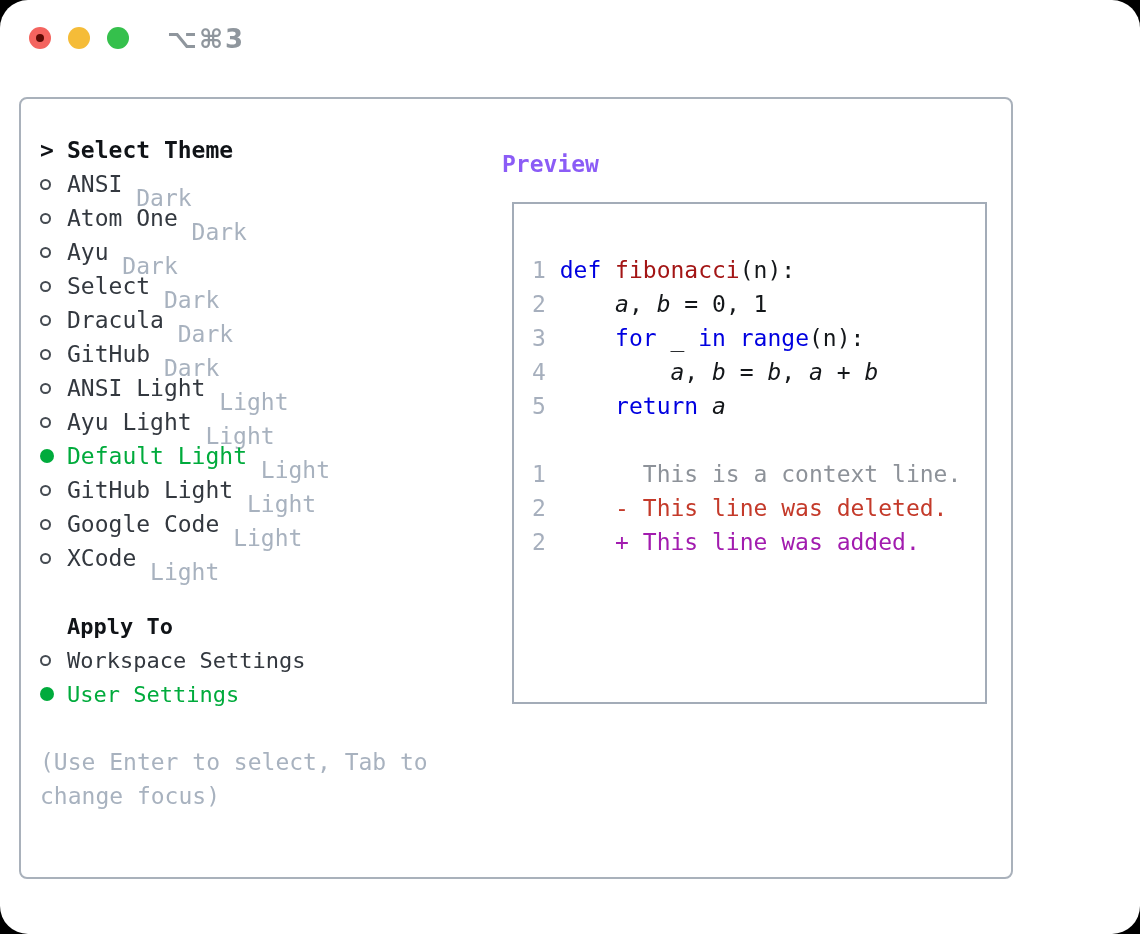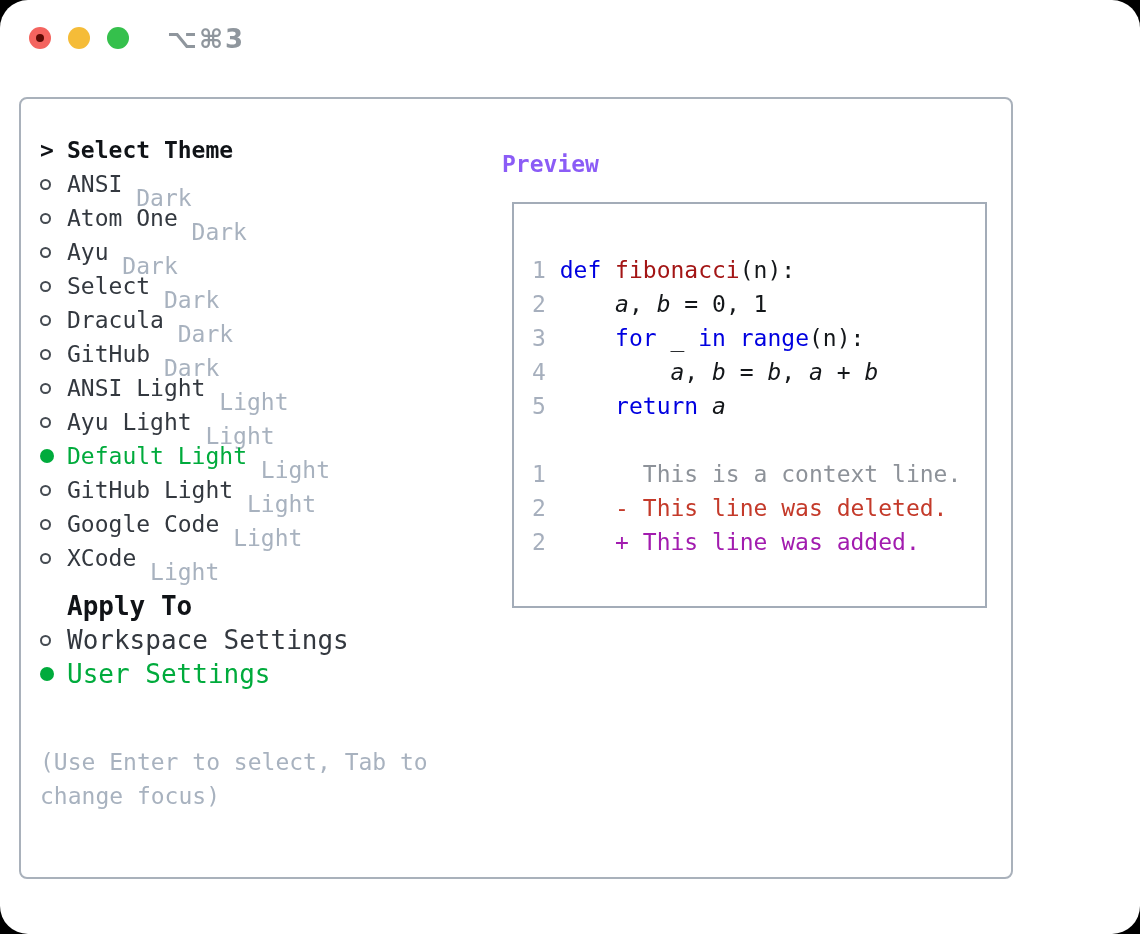--- a/index.html
+++ b/index.html
@@ -26,26 +26,26 @@
   .row { display:flex; align-items:center; height:34px; white-space:pre; }
   .icon-cell { width:27px; display:flex; align-items:center; }
   .prompt { font-weight:bold; color:#101317; }
   .hdr { font-weight:bold; color:#101317; }
   .radio { width:11px; height:11px; border:2px solid #454b52; border-radius:50%; }
   .row.sel .radio { width:14px; height:14px; border:none; background:#00ab3c; }
   .row-name { color:#33383f; }
   .row.sel .row-name { color:#00ab3c; }
   .row-tag { color:#a8b2bf; margin-left:13.8px;margin-top:28px; }
 
-  .apply { position:absolute; left:19px; top:490px; font-size:26px; }
+  .apply { position:absolute; left:19px; top:510px; font-size:22px; }
   .hint { position:absolute; left:19px; top:646px; width:424px; font-size:23px; line-height:34px; color:#a8b2bf; }
 
   
   .preview-label { position:absolute; left:481px; top:52px; font-size:23px; font-weight:bold; color:#8b5cf6; }
-  .preview-box { position:absolute; left:491px; top:103px; width:475px; height:406px; border:2px solid #a3acb8; background:#fff; }
+  .preview-box { position:absolute; left:491px; top:103px; width:475px; height:502px; border:2px solid #a3acb8; background:#fff; }
   pre.code { margin:0; padding:49px 0 0 18px; font-family:inherit; font-size:23px; line-height:34px; white-space:pre; }
   .tok-ln  { color:#a6afbd; }
   .tok-kw  { color:#0000e0; }
   .tok-fn  { color:#a31515; }
   .tok-pl  { color:#14171a; }
   .tok-var { color:#14171a; font-style:italic; }
   .tok-ctx { color:#8d9299; }
   .tok-del { color:#c43a2a;margin-top:20px; }
   .tok-add { color:#a21caf; }
 </style>

